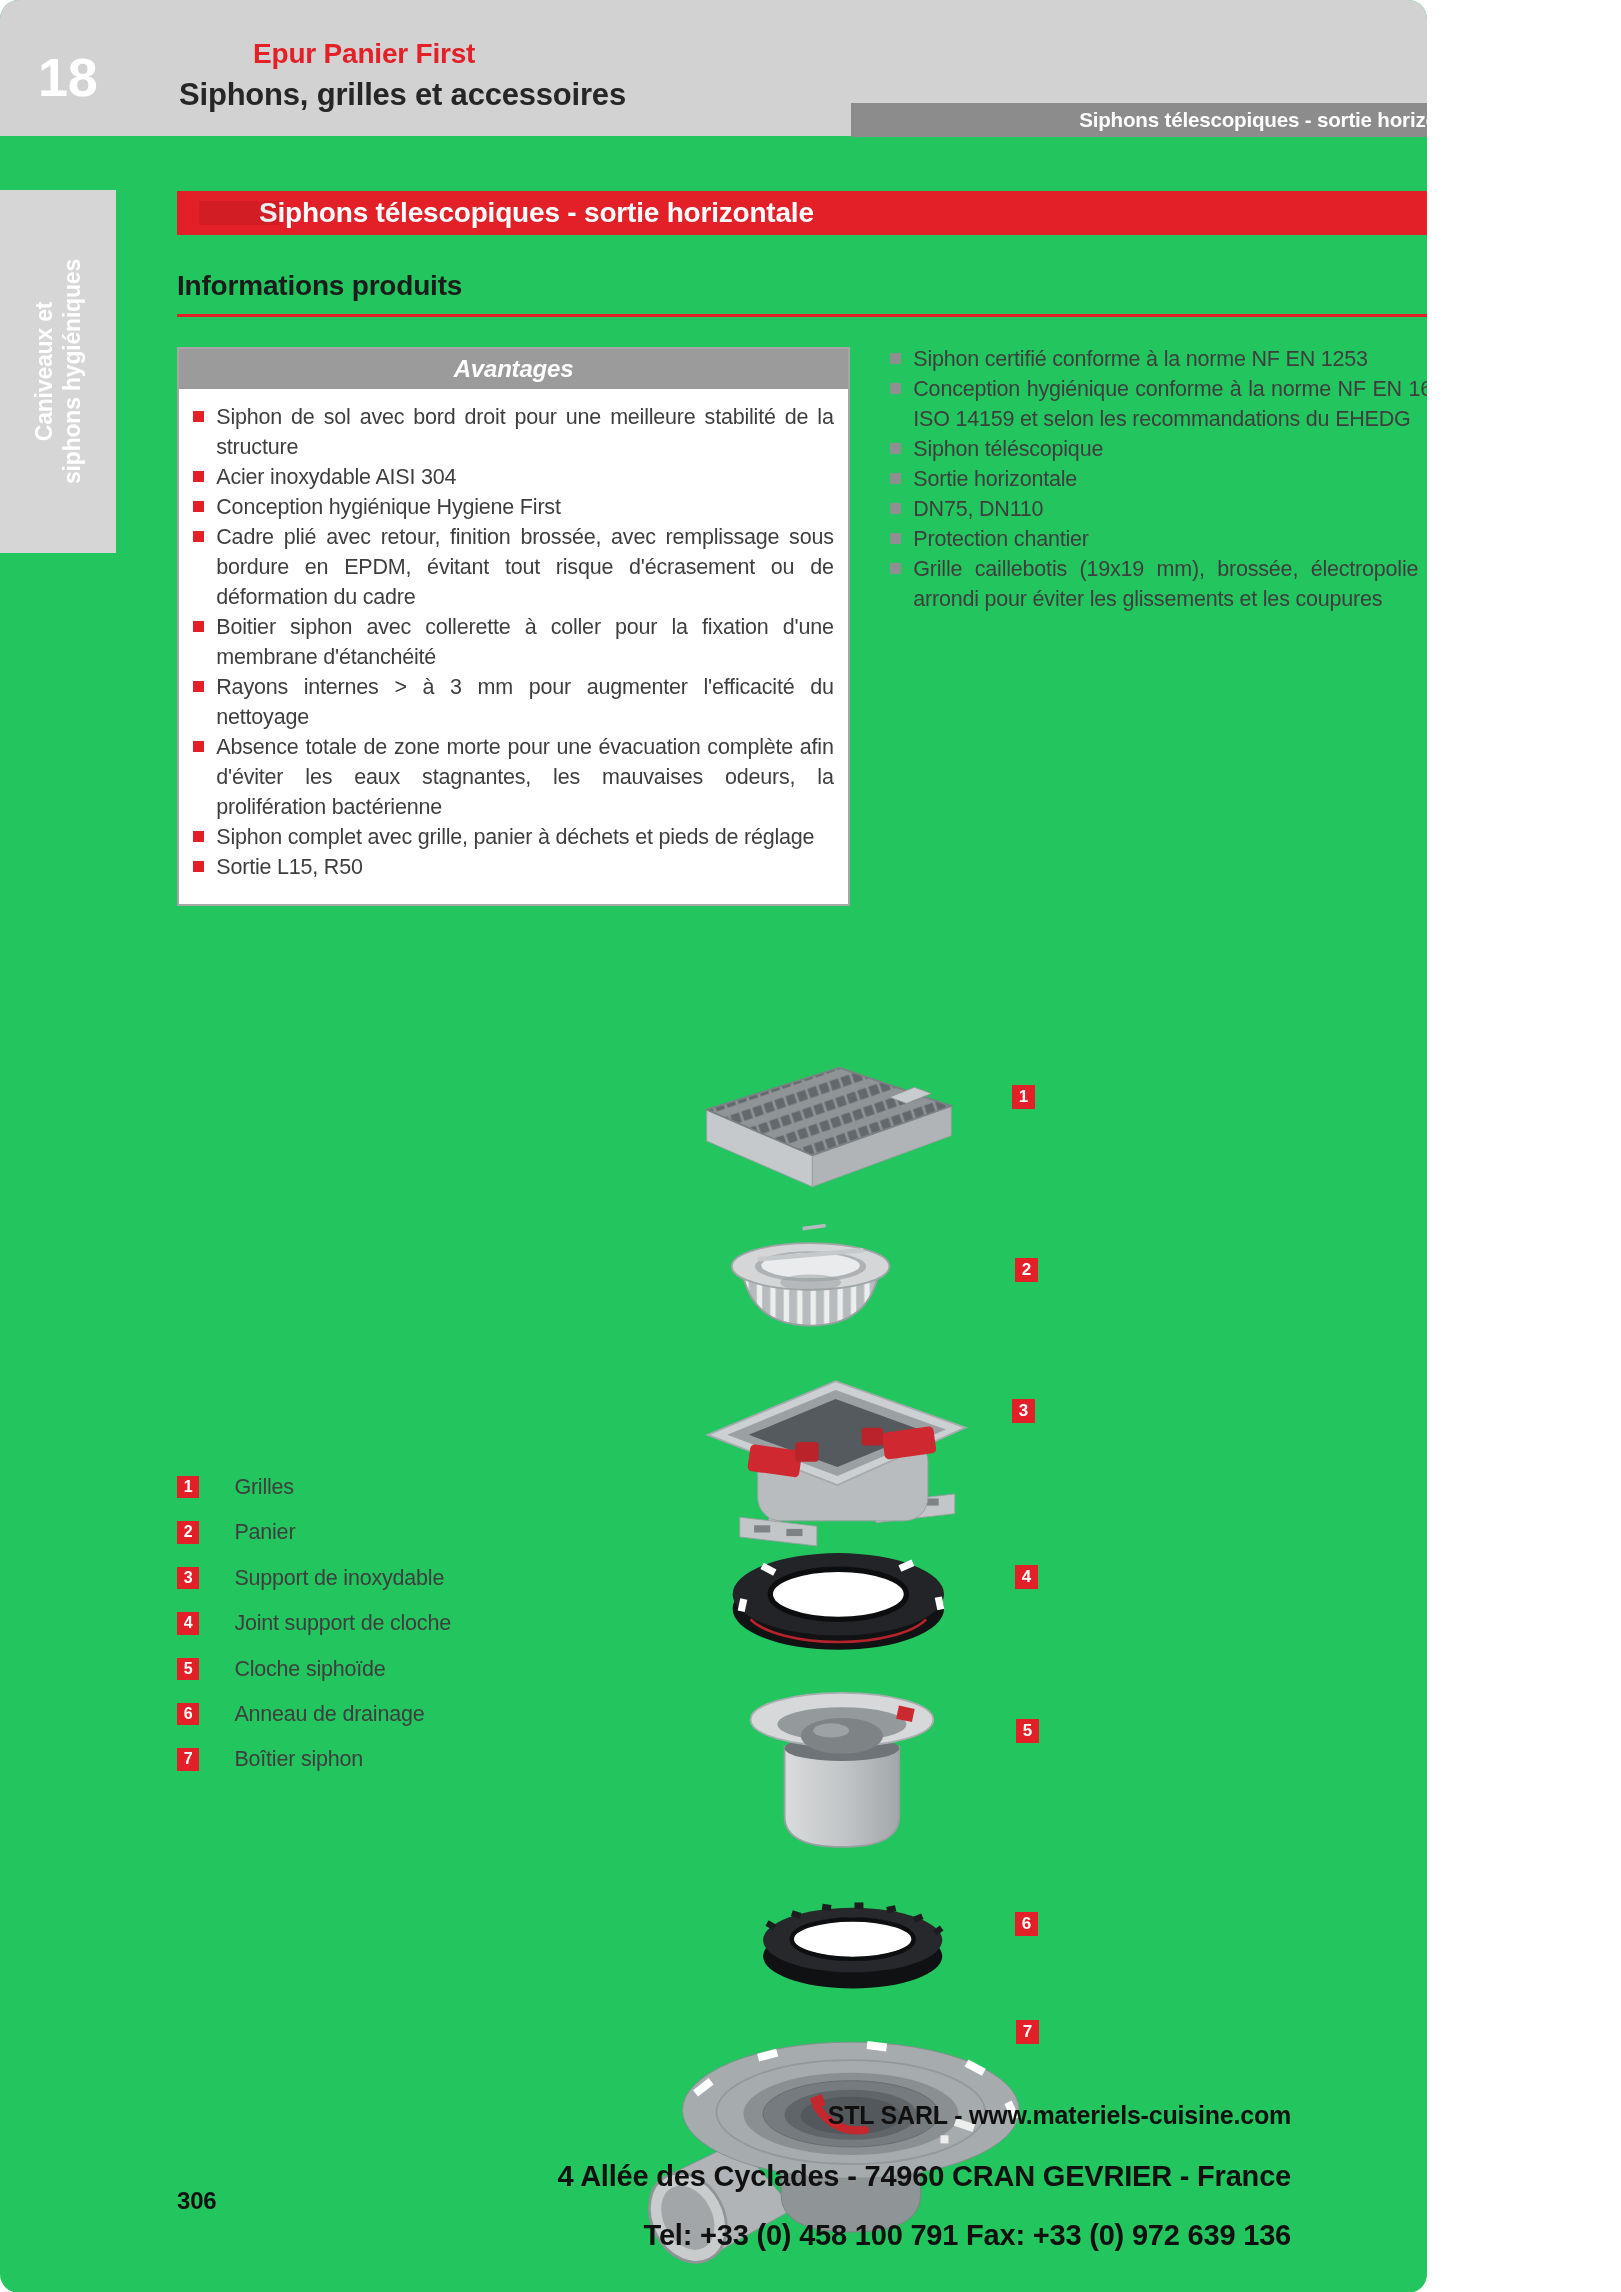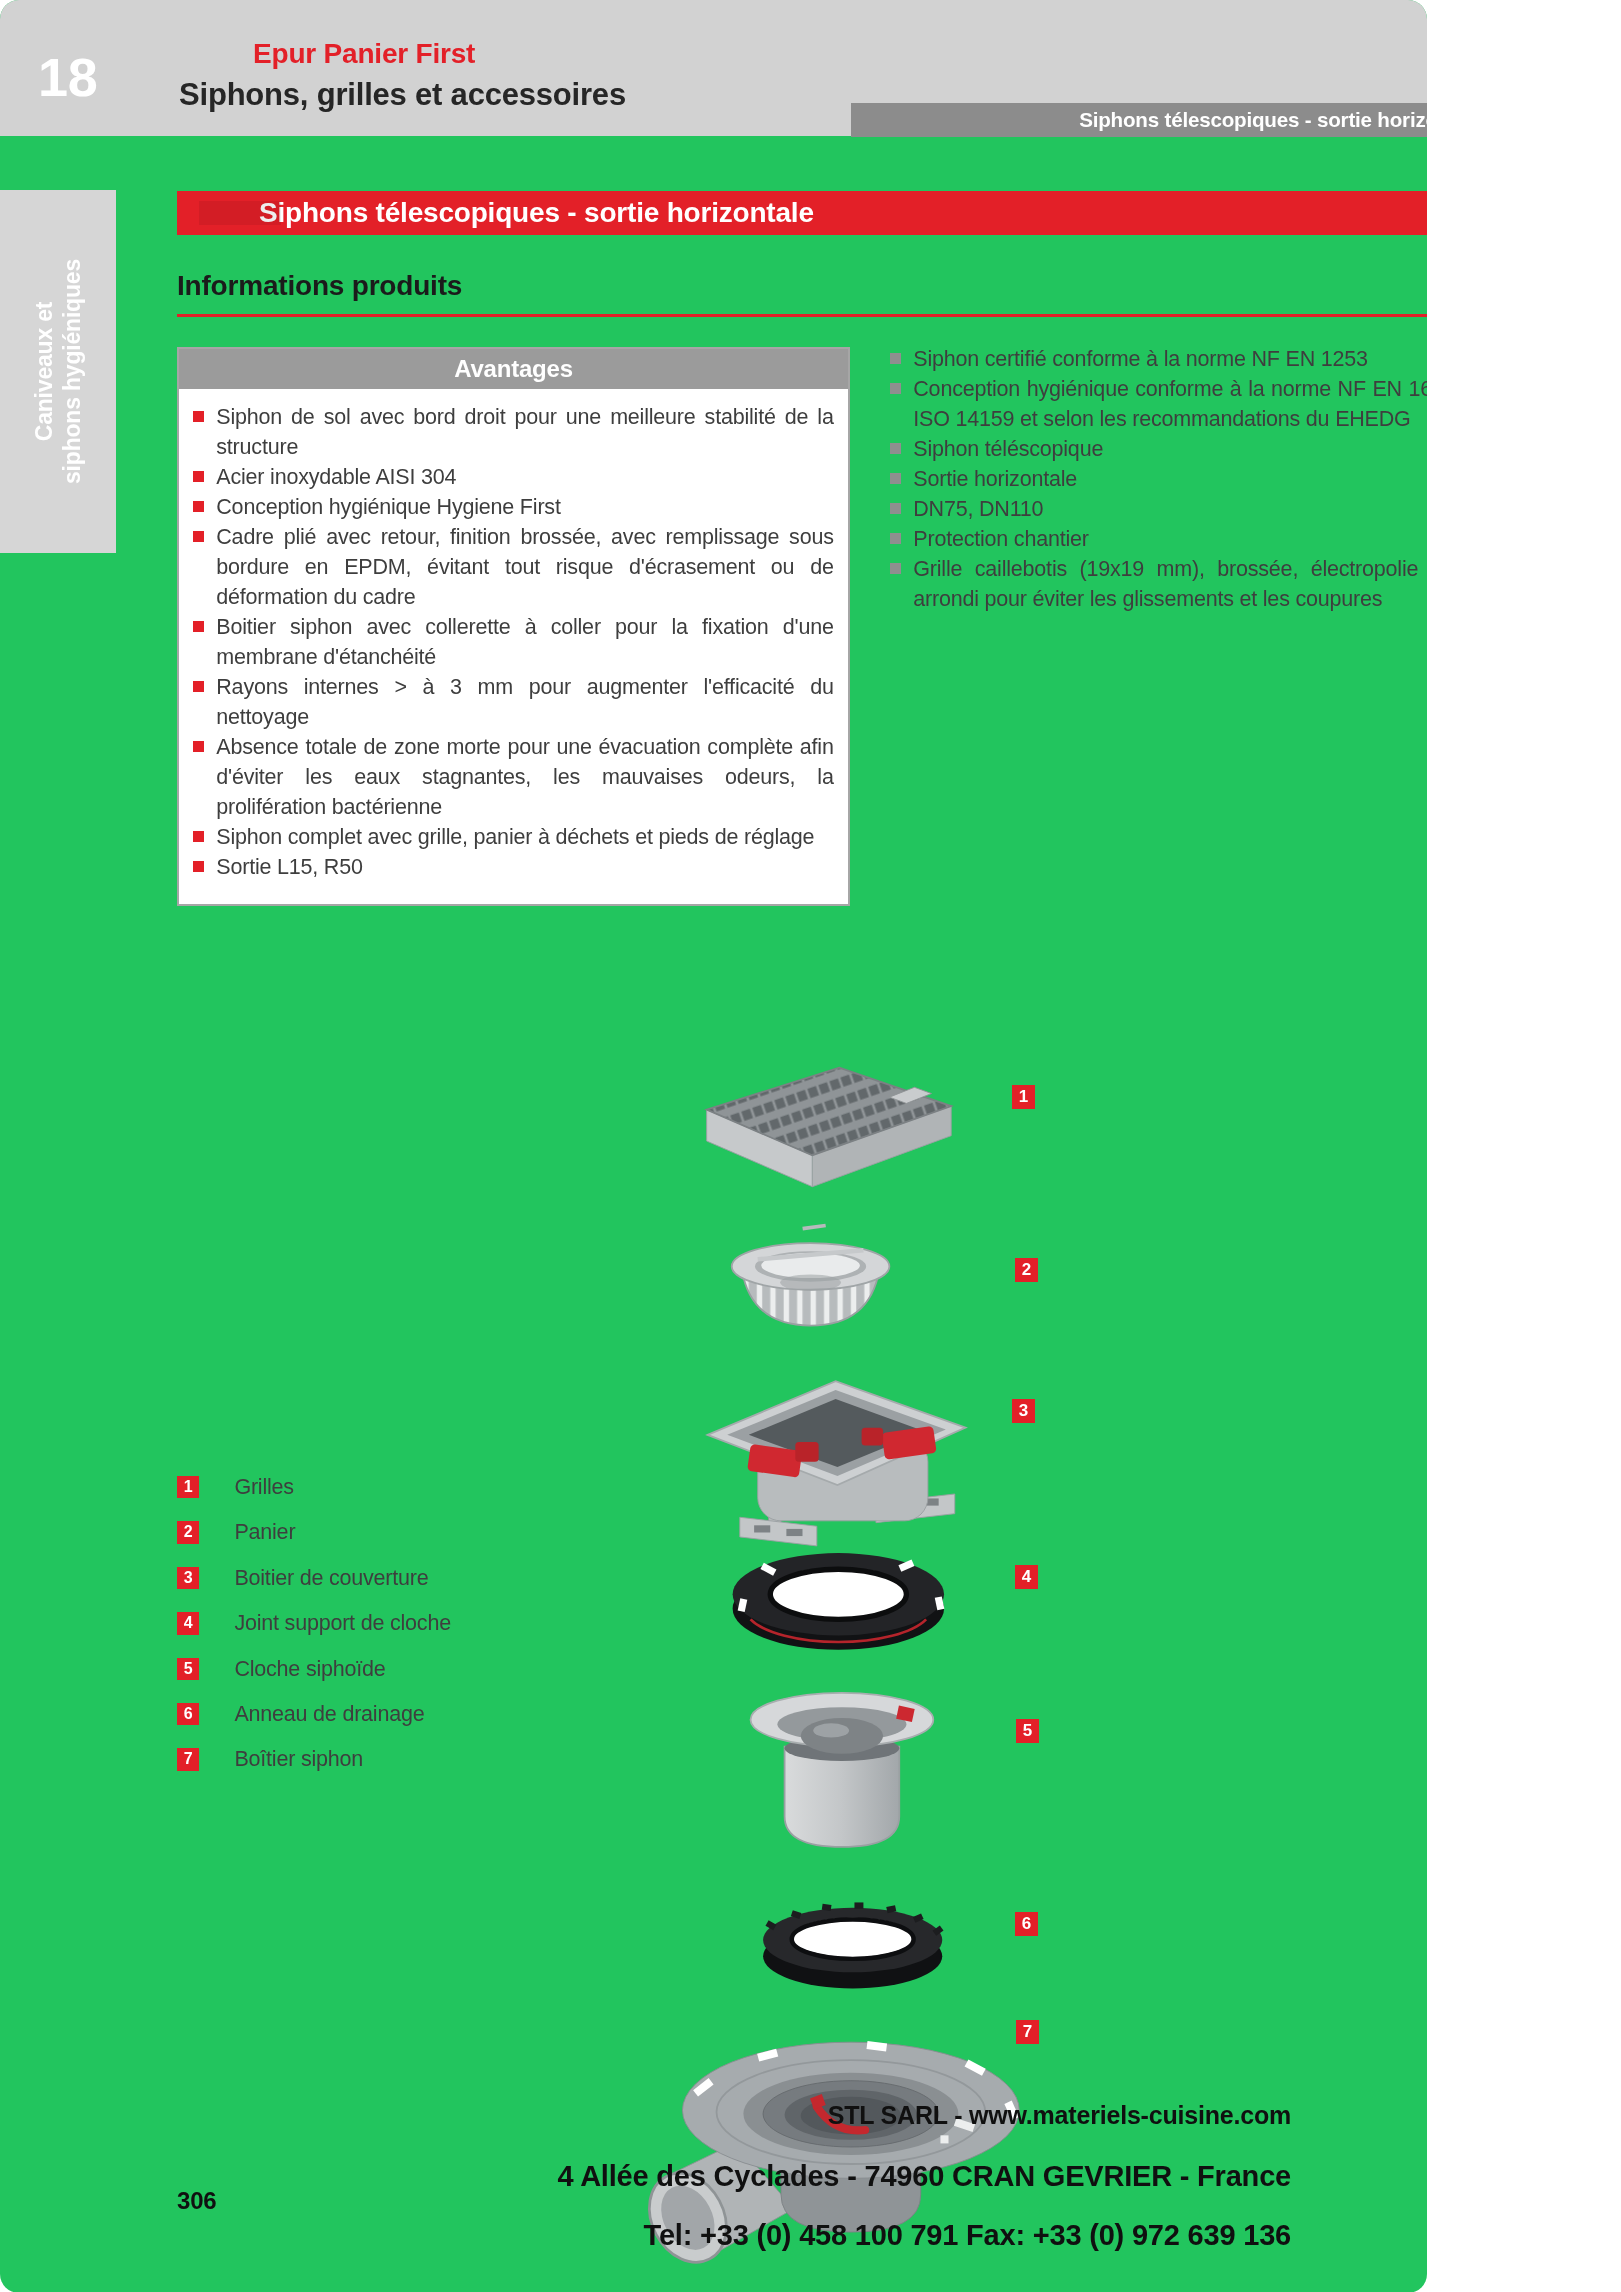--- a/index.html
+++ b/index.html
@@ -36,21 +36,21 @@
   .section-banner{position:absolute;left:177px;top:191px;width:1305px;height:44px;background:var(--accent-red);
     color:#fff;font-size:28px;font-weight:bold;line-height:44px;padding-left:82px;}
   .section-banner .ghost{position:absolute;left:21.5px;top:9.9px;width:82px;height:24px;background:rgba(0,0,0,0.07);}
 
   .section-heading{position:absolute;left:177px;top:270px;font-size:28px;font-weight:bold;color:var(--heading-text);}
   .heading-rule{position:absolute;left:177px;top:314px;width:1305px;height:2.7px;background:var(--accent-red);}
 
   
   .adv-box{position:absolute;left:177px;top:347px;width:673px;height:559px;border:2.7px solid #a6a6a6;background:#fff;}
   .adv-head{height:40px;background:var(--box-header-gray);color:#fff;font-size:24px;font-weight:bold;
-    text-align:center;line-height:40px;}
+    text-align:center;line-height:40px;font-style:italic;}
   ul.blist{list-style:none;margin:12.5px 14.3px 0 14.3px;}
   ul.blist li{position:relative;padding-left:23px;font-size:21.5px;line-height:30px;color:var(--body-text);text-align:justify;}
   ul.blist li .sq{position:absolute;left:0;top:9.9px;width:10.7px;height:10.7px;display:inline-block;}
   .sq-red{background:var(--accent-red);}
   .sq-gray{background:var(--bullet-gray);}
 
   
   .features{position:absolute;left:876px;top:331px;width:607px;}
 
   
@@ -129,21 +129,21 @@
     <li>
         <span class="badge">1</span>
         <span class="lab">Grilles</span>
       </li>
     <li>
         <span class="badge">2</span>
         <span class="lab">Panier</span>
       </li>
     <li>
         <span class="badge">3</span>
-        <span class="lab">Boitier de couverture</span>
+        <span class="lab">Support de inoxydable</span>
       </li>
     <li>
         <span class="badge">4</span>
         <span class="lab">Joint support de cloche</span>
       </li>
     <li>
         <span class="badge">5</span>
         <span class="lab">Cloche siphoïde</span>
       </li>
     <li>

